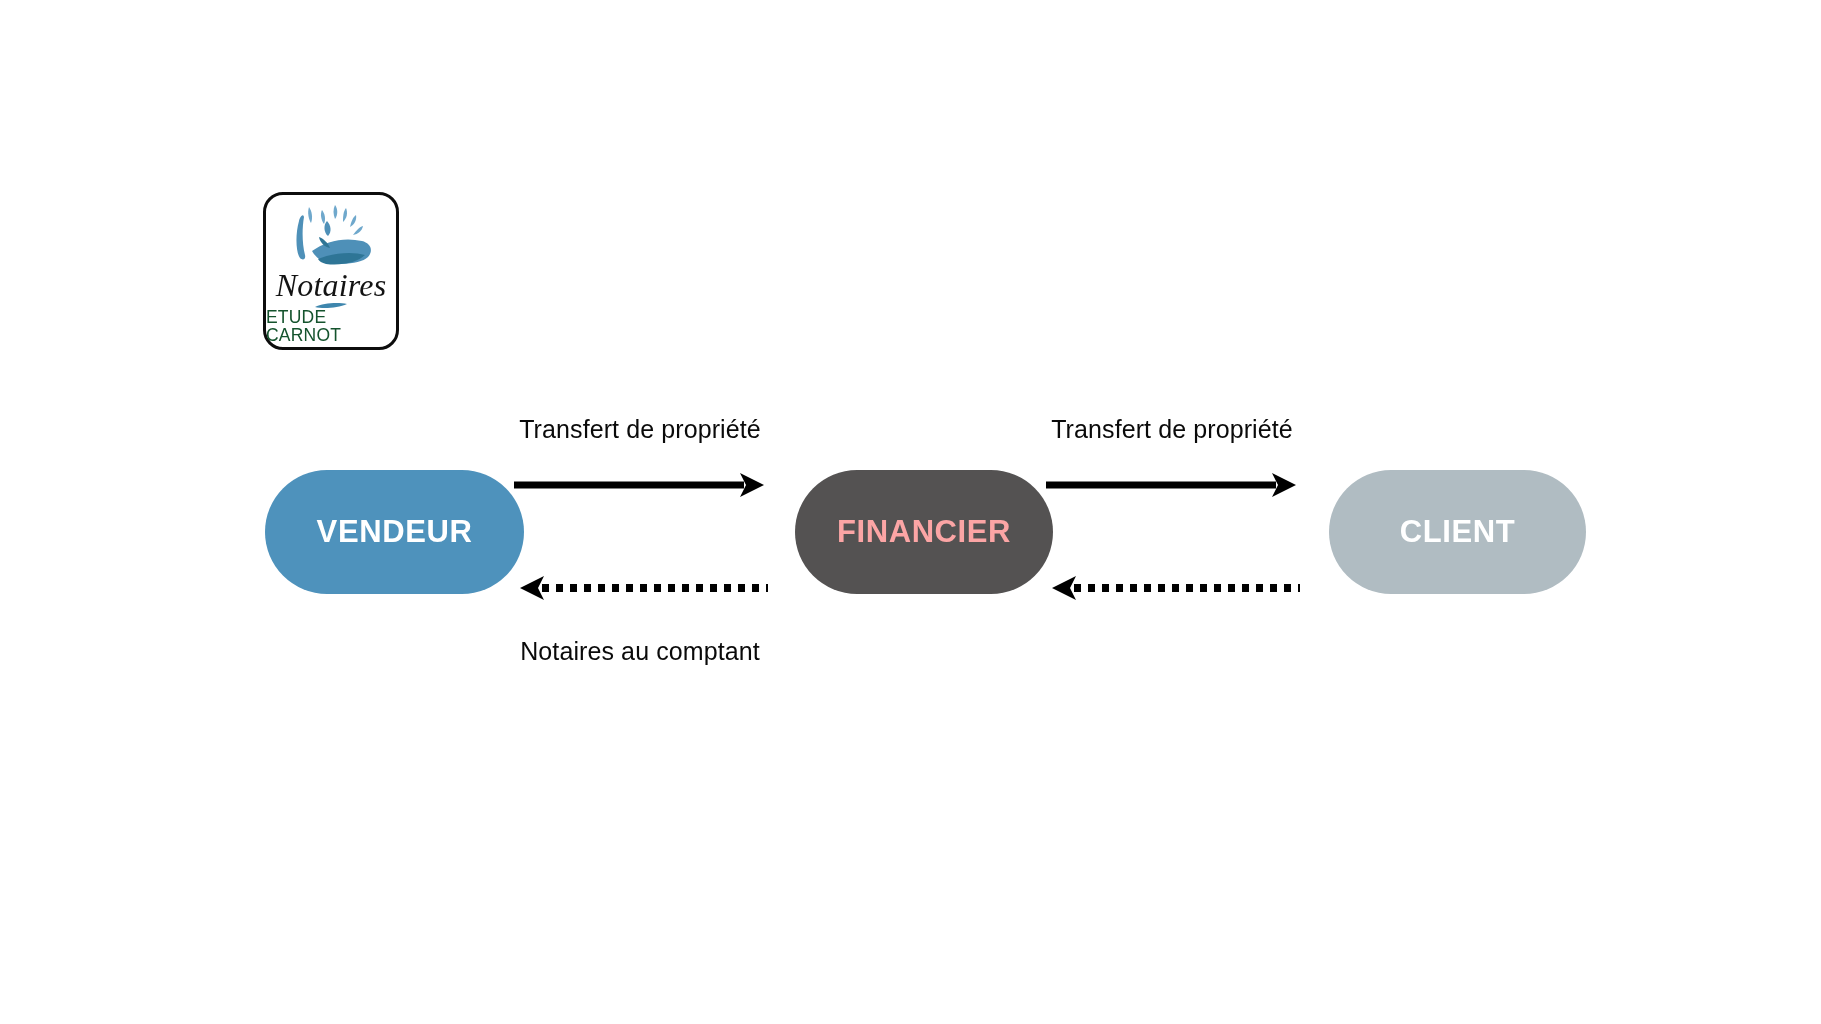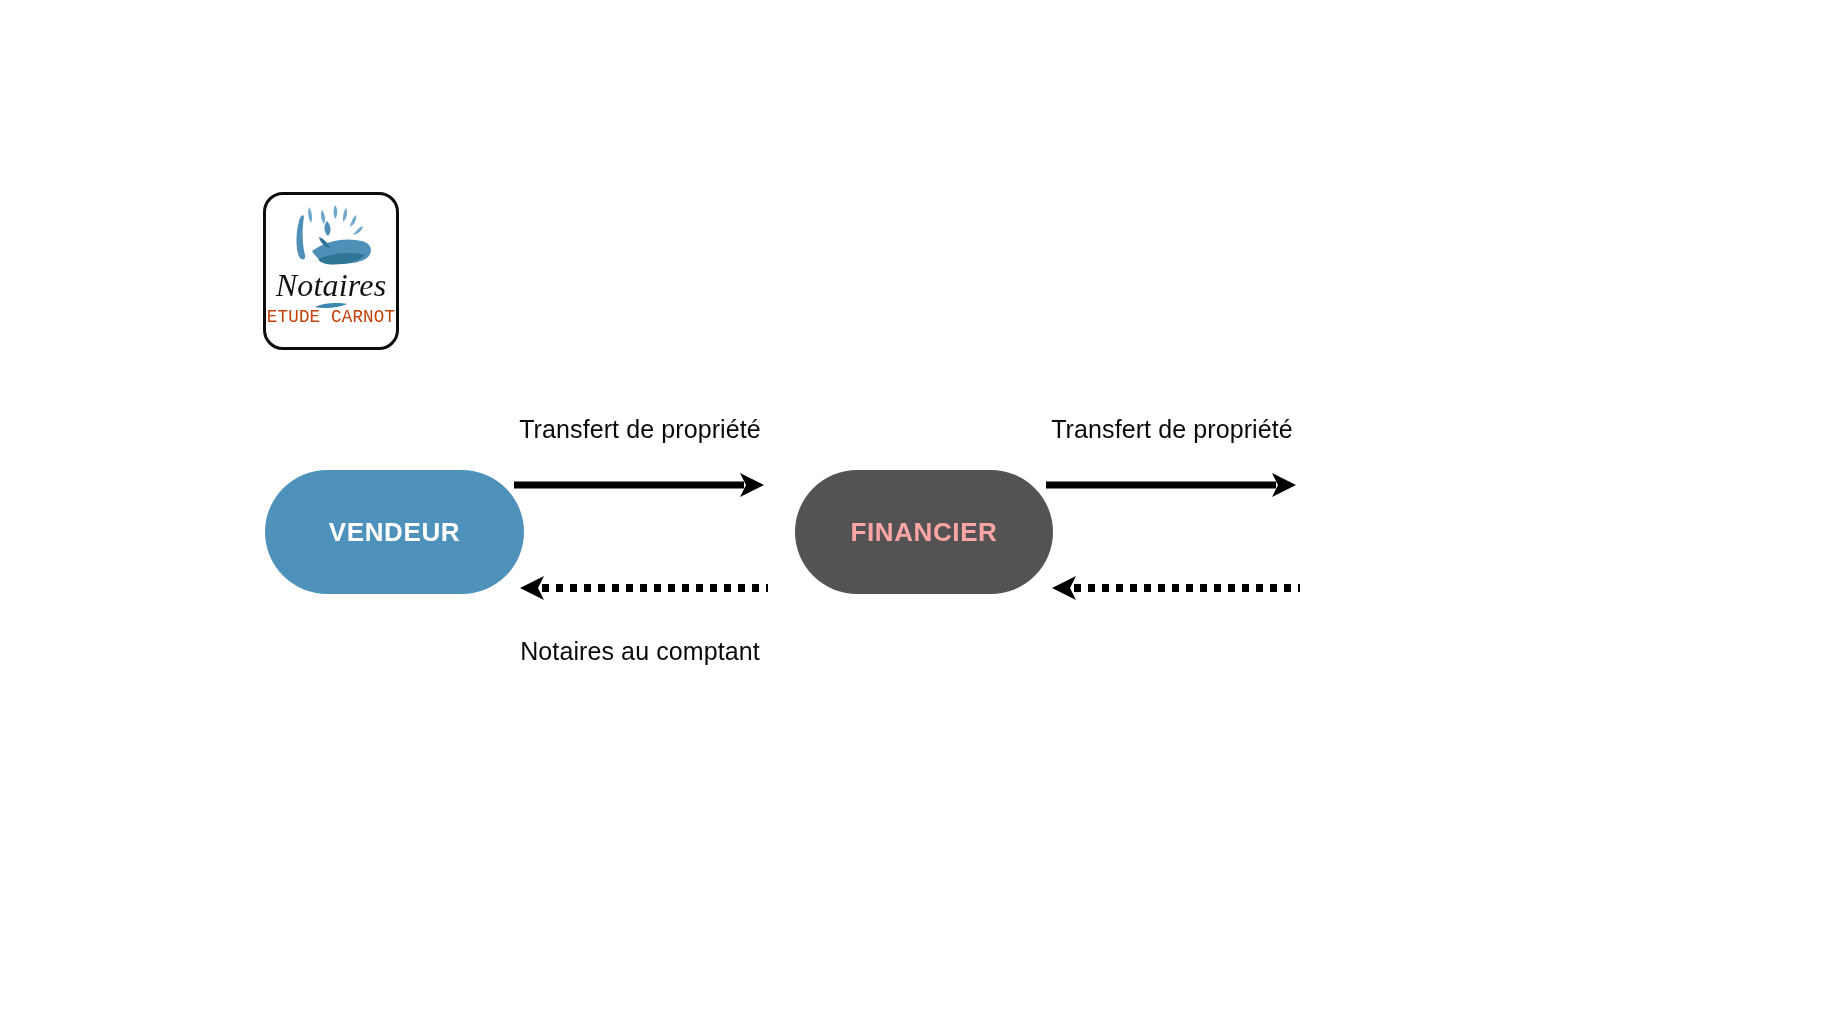--- a/index.html
+++ b/index.html
@@ -46,40 +46,40 @@
     line-height: 1;
     margin-top: -4px;
     letter-spacing: 0.2px;
   }
   .logo-swoosh {
     width: 34px;
     height: 7px;
     margin-top: 1px;
   }
   .logo-sub {
-    font-family: Liberation Mono, monospace;
+    font-family: Liberation Sans, sans-serif;
     font-size: 17.5px;
-    color: #c2410c;
+    color: #14532d;
     letter-spacing: 0.2px;
     line-height: 1;
     margin-top: 0;
   }
 
   
   .node {
     position: absolute;
     top: 470px;
     height: 124px;
     border-radius: 62px;
     display: flex;
     align-items: center;
     justify-content: center;
     color: #ffffff;
     font-weight: bold;
-    font-size: 26px;
+    font-size: 31px;
     letter-spacing: 0.6px;
     box-sizing: border-box;
   }
   #node-vendeur   { left: 265px;  width: 259px; }
   #node-financier { left: 795px;  width: 258px; }
   #node-client    { left: 1329px; width: 257px; }
 
   
   .edge-group {
     position: absolute;
@@ -150,20 +150,23 @@
   </div>
 
   <div class="node" id="node-vendeur" style="background: rgb(78, 146, 188); color: rgb(255, 255, 255);">
     <span>VENDEUR</span>
   </div>
 
   <div class="node" id="node-financier" style="background: rgb(84, 82, 82); color: #fca5a5;">
     <span>FINANCIER</span>
   </div>
 
+  <div class="node" id="node-client" style="background: rgb(176, 188, 194); color: rgb(255, 255, 255);">
+    <span>CLIENT</span>
+  </div>
 
   <div class="edge-group" id="edge-group-left">
 
     <div class="edge-label edge-label-top">Transfert de propriété</div>
 
     <svg class="edge-arrow edge-arrow-forward" viewBox="0 0 258 30">
       <line x1="2" y1="15" x2="232" y2="15" stroke="#000000" stroke-width="7"></line>
       <path d="M228 3 L252 15 L228 27 L234 15 Z" fill="#000000"></path>
     </svg>
 

